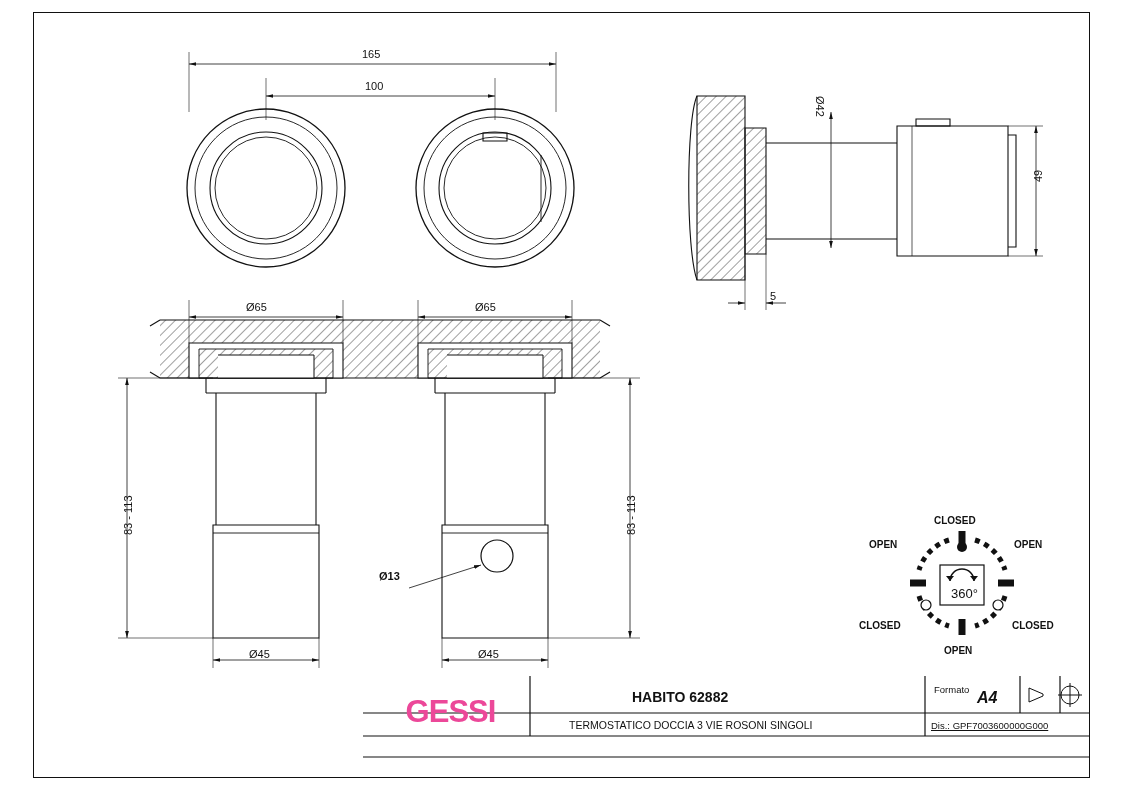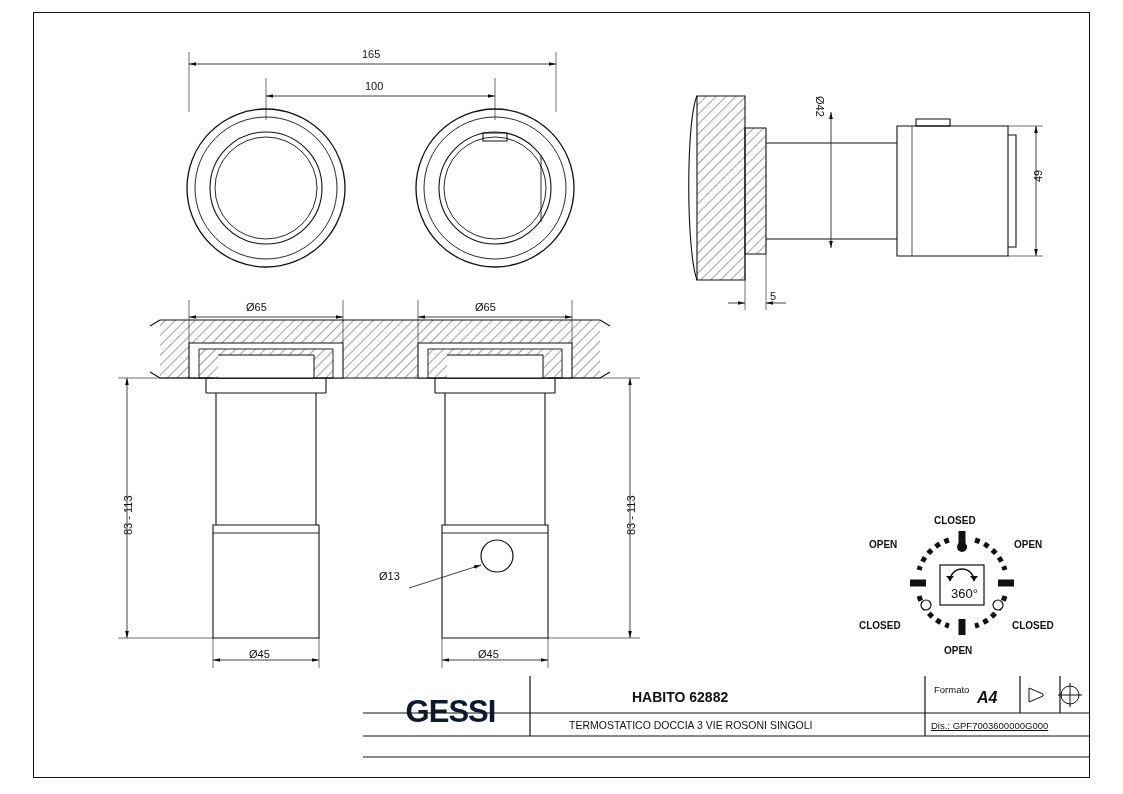--- a/index.html
+++ b/index.html
@@ -4,21 +4,21 @@
 <style>
   html,body{margin:0;padding:0;background:#ffffff;}
   body{font-family:"Liberation Sans", sans-serif;}
   #sheet{position:relative;width:1107px;height:794px;background:#fff;overflow:hidden;}
   .frame{position:absolute;left:33px;top:12px;width:1057px;height:766px;border:1.5px solid #111;box-sizing:border-box;}
   .dim-text{position:absolute;font-size:11px;color:#111;white-space:nowrap;}
   .dim-text.v{transform-origin:0 0;}
   svg{position:absolute;left:0;top:0;width:1123px;height:794px;pointer-events:none;}
   .tb-text{position:absolute;color:#111;white-space:nowrap;}
   .logo{position:absolute;left:378px;top:690px;width:145px;height:44px;display:flex;align-items:center;justify-content:center;}
-  .logo-text{font-family:"Liberation Sans", sans-serif;font-weight:bold;font-size:31px;letter-spacing:-1px;color:#0f172a;}
+  .logo-text{font-family:"Liberation Sans", sans-serif;font-weight:bold;font-size:31px;letter-spacing:-1px;color:#ec4899;}
   .t-main{font-weight:bold;font-size:14px;}
   .t-sub{font-size:10.5px;}
   .t-small{font-size:9.5px;text-decoration:underline;}
   .t-ital{font-style:italic;font-size:9px;}
   .t-lbl{font-size:9.5px;}
   .t-a4{font-style:italic;font-weight:bold;font-size:16px;}
   
   .vlab{position:absolute;font-size:10px;font-weight:bold;color:#111;white-space:nowrap;}
   .deg{position:absolute;font-size:13px;color:#111;}
 </style>
@@ -194,21 +194,21 @@
   <div class="dim-text" style="left:770px;top:290px;">5</div>
 
   <div class="dim-text" style="left:246px;top:301px;">Ø65</div>
   <div class="dim-text" style="left:475px;top:301px;">Ø65</div>
 
   <div class="dim-text v" style="left:122px;top:535px;transform:rotate(-90deg);">83 - 113</div>
   <div class="dim-text v" style="left:625px;top:535px;transform:rotate(-90deg);">83 - 113</div>
 
   <div class="dim-text" style="left:249px;top:648px;">Ø45</div>
   <div class="dim-text" style="left:478px;top:648px;">Ø45</div>
-  <div class="dim-text" style="left:379px;top:570px;">Ø13</div>
+  <div class="dim-text" style="left:379px;top:570px;font-weight:bold;">Ø13</div>
 
   <div class="vlab" style="left:934px;top:515px;">CLOSED</div>
   <div class="vlab" style="left:869px;top:539px;">OPEN</div>
   <div class="vlab" style="left:1014px;top:539px;">OPEN</div>
   <div class="vlab" style="left:859px;top:620px;">CLOSED</div>
   <div class="vlab" style="left:1012px;top:620px;">CLOSED</div>
   <div class="vlab" style="left:944px;top:645px;">OPEN</div>
   <div class="deg" style="left:951px;top:586px;">360°</div>
 
   <div class="logo">

